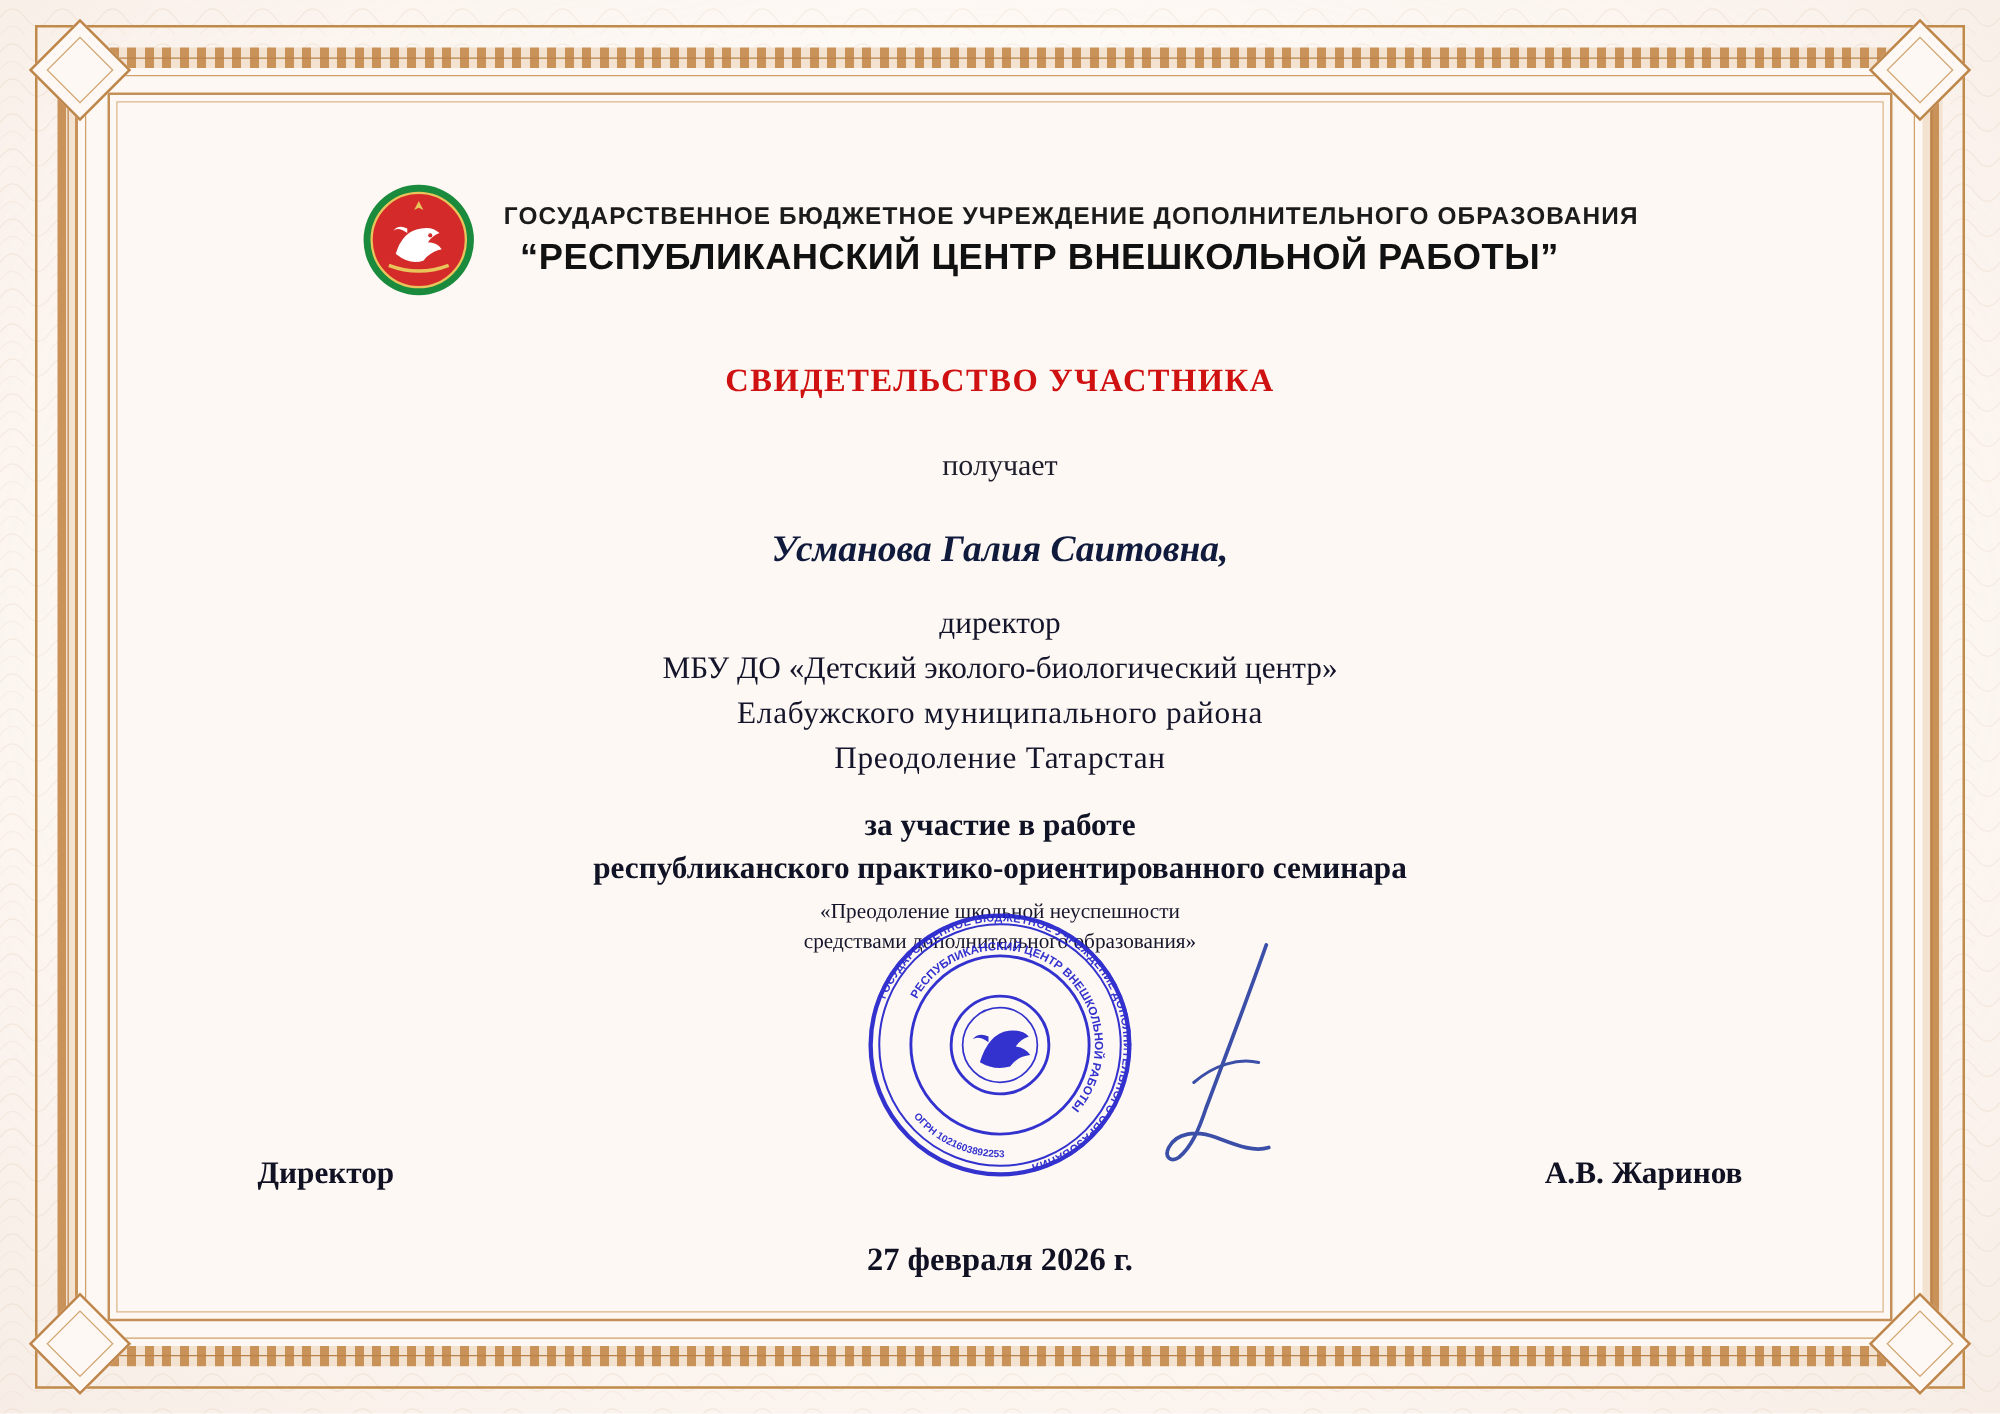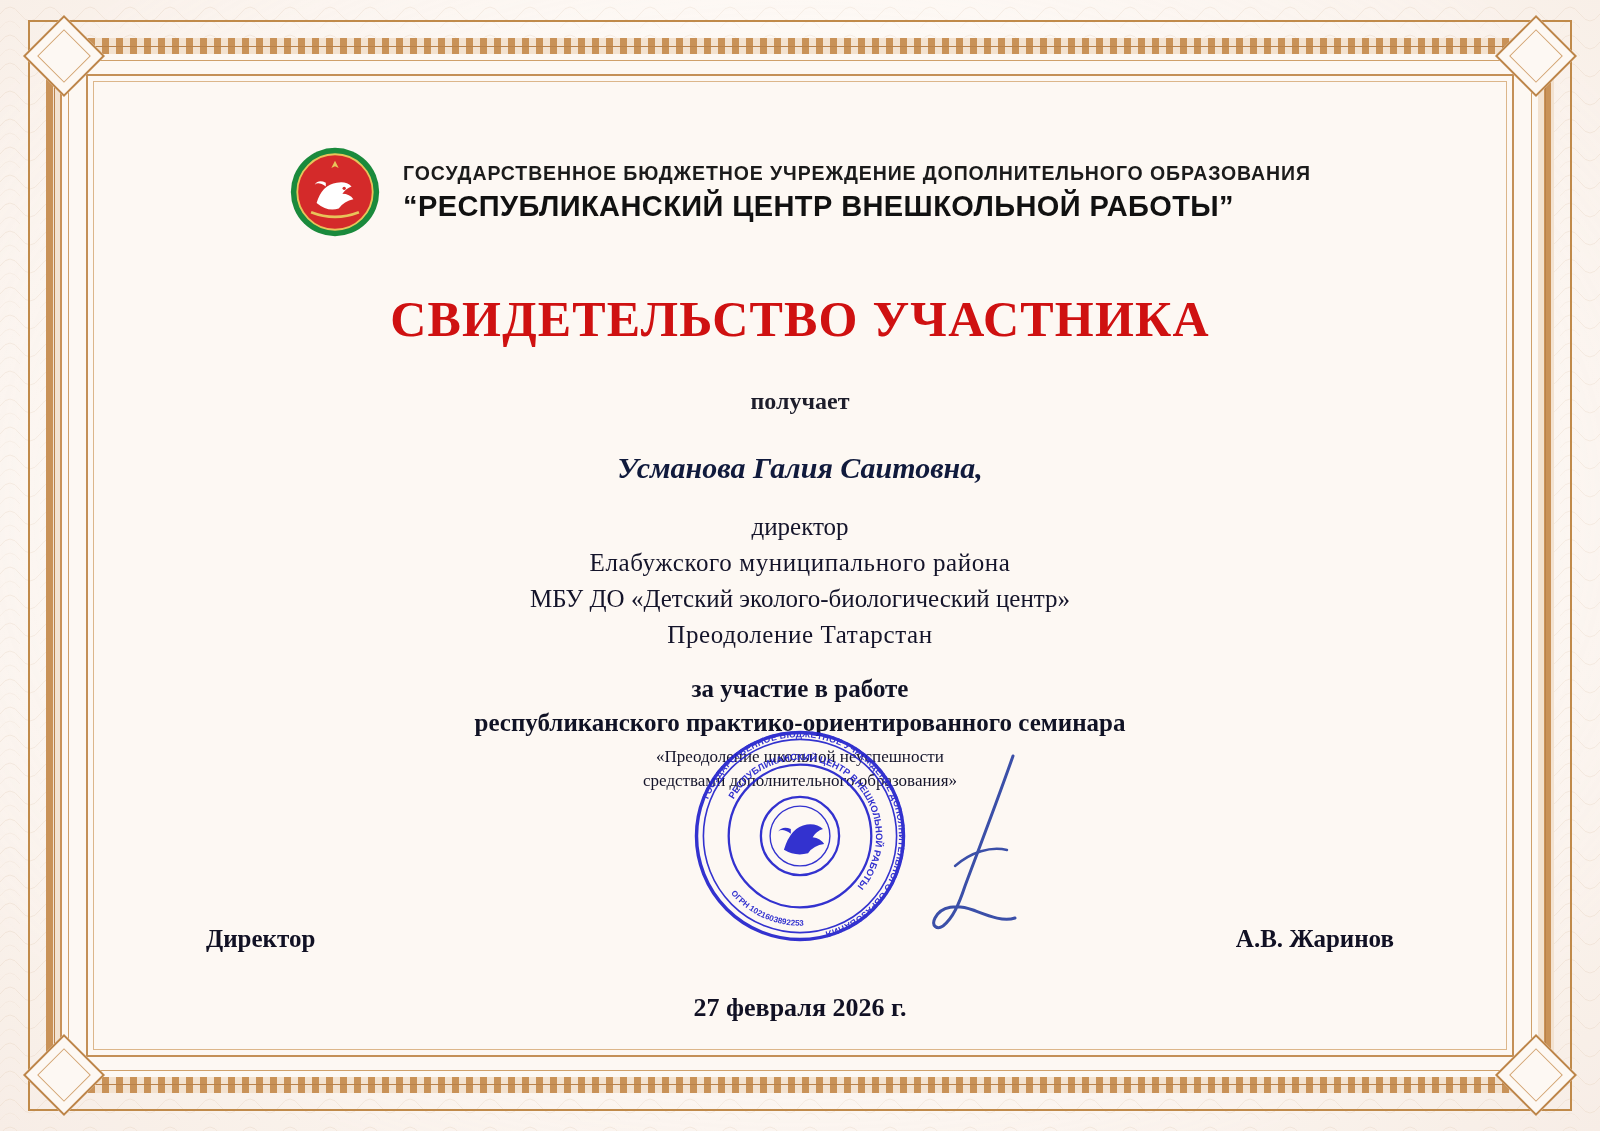--- a/index.html
+++ b/index.html
@@ -126,36 +126,36 @@
     color: #1b1b1b;
     white-space: nowrap;
   }
   .org-line2 {
     font-size: 29px;
     font-weight: 700;
     letter-spacing: .4px;
     color: #111111;
     margin-top: 5px;
     white-space: nowrap;
+    margin-left: 13px;
   }
 
   .title {
     margin-top: 52px;
-    font-size: 50px;
+    font-size: 26px;
     font-weight: 700;
     color: #cf1111;
     letter-spacing: 1.2px;
     font-family: "Liberation Serif", serif;
   }
 
   .receives {
     margin-top: 40px;
     font-size: 24px;
     color: #1d1d2b;
-    font-weight: bold;
   }
 
   .recipient {
     margin-top: 36px;
     font-size: 30px;
     font-weight: 700;
     font-style: italic;
     color: #101a3c;
   }
 
@@ -290,22 +290,22 @@
       </div>
     </div>
 
     <div class="title">СВИДЕТЕЛЬСТВО УЧАСТНИКА</div>
 
     <div class="receives">получает</div>
 
     <div class="recipient">Усманова Галия Саитовна,</div>
 
     <div class="role">директор</div>
+    <div class="org-detail">МБУ ДО «Детский эколого-биологический центр»</div>
     <div class="org-detail sp">Елабужского  муниципального  района</div>
-    <div class="org-detail">МБУ ДО «Детский эколого-биологический центр»</div>
     <div class="org-detail sp">Преодоление  Татарстан</div>
 
     <div class="for-part">за участие в работе</div>
     <div class="seminar">республиканского практико-ориентированного семинара</div>
     <div class="theme">«Преодоление школьной неуспешности</div>
     <div class="theme second">средствами дополнительного образования»</div>
 
     <svg class="stamp" viewBox="0 0 200 200">
       <defs>
         <path id="outerArc" d="M100,100 m-86,0 a86,86 0 1,1 172,0 a86,86 0 1,1 -172,0"></path>

